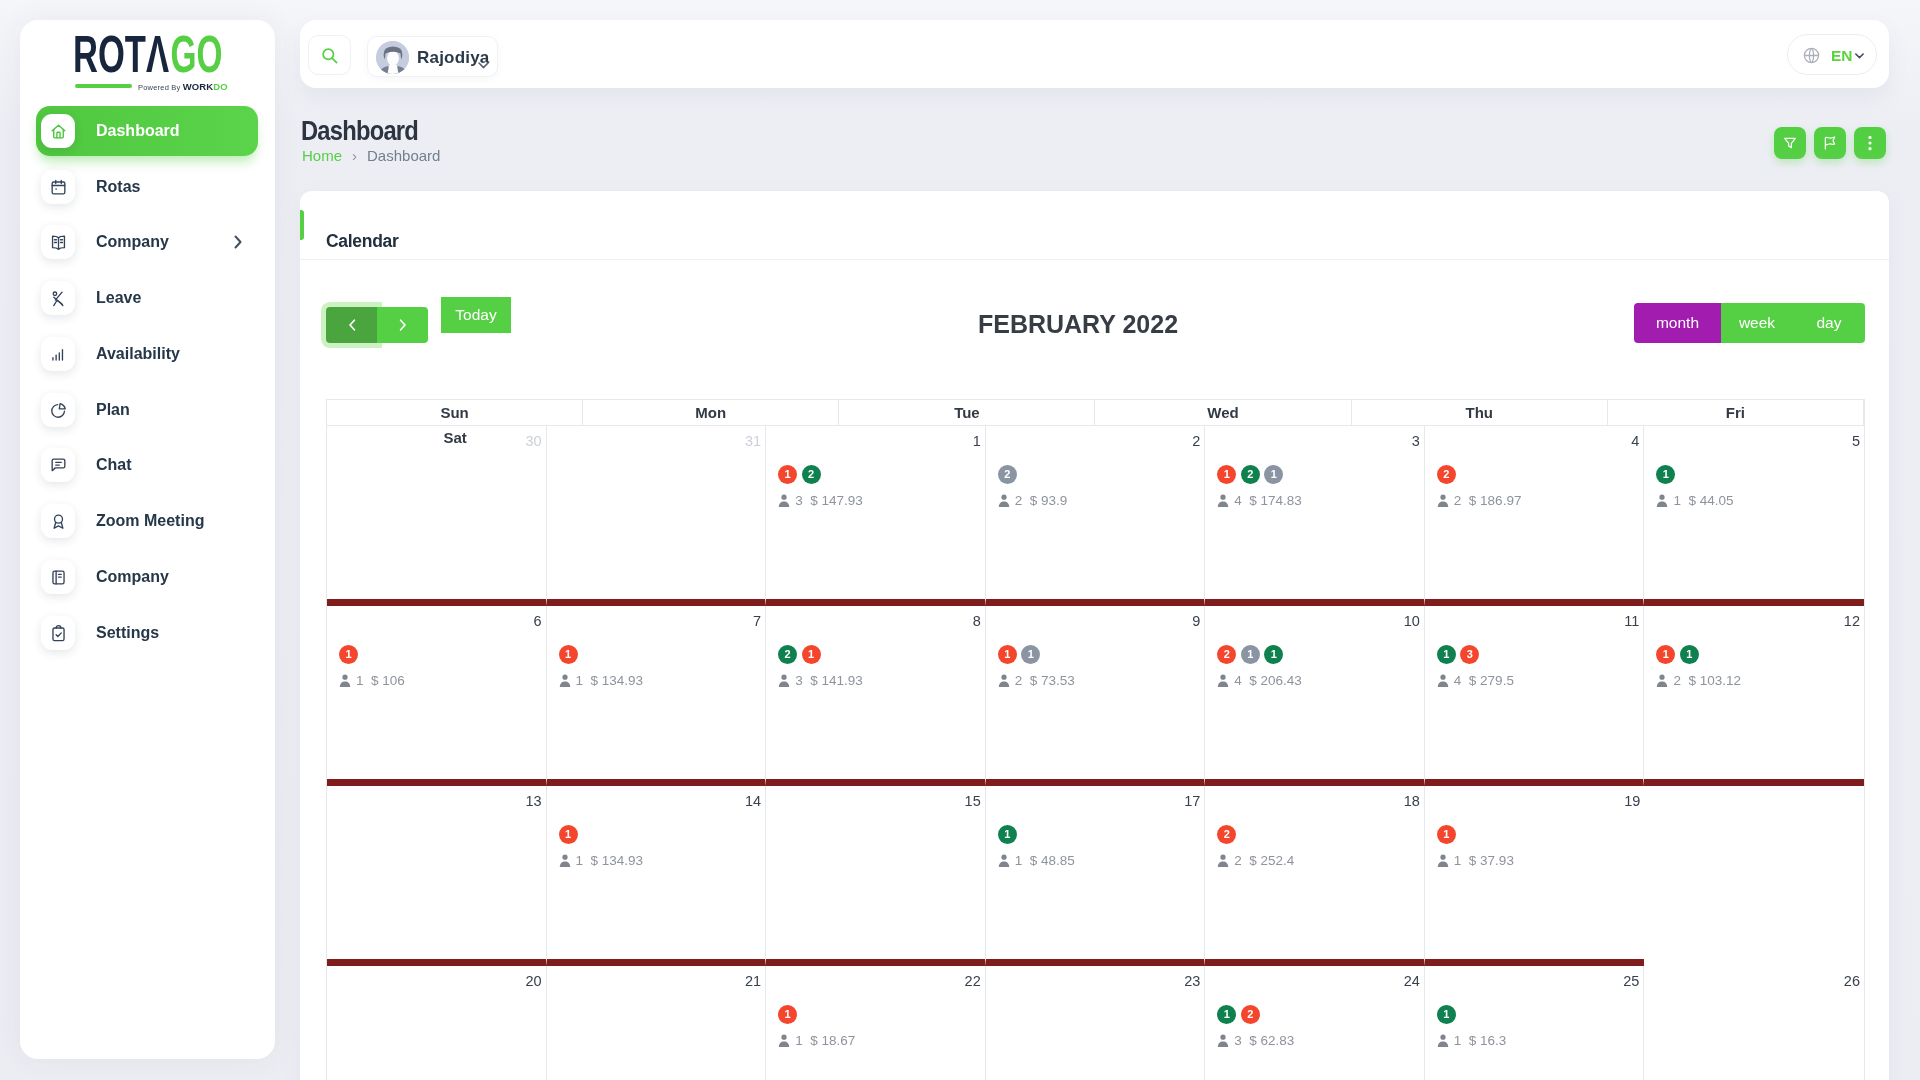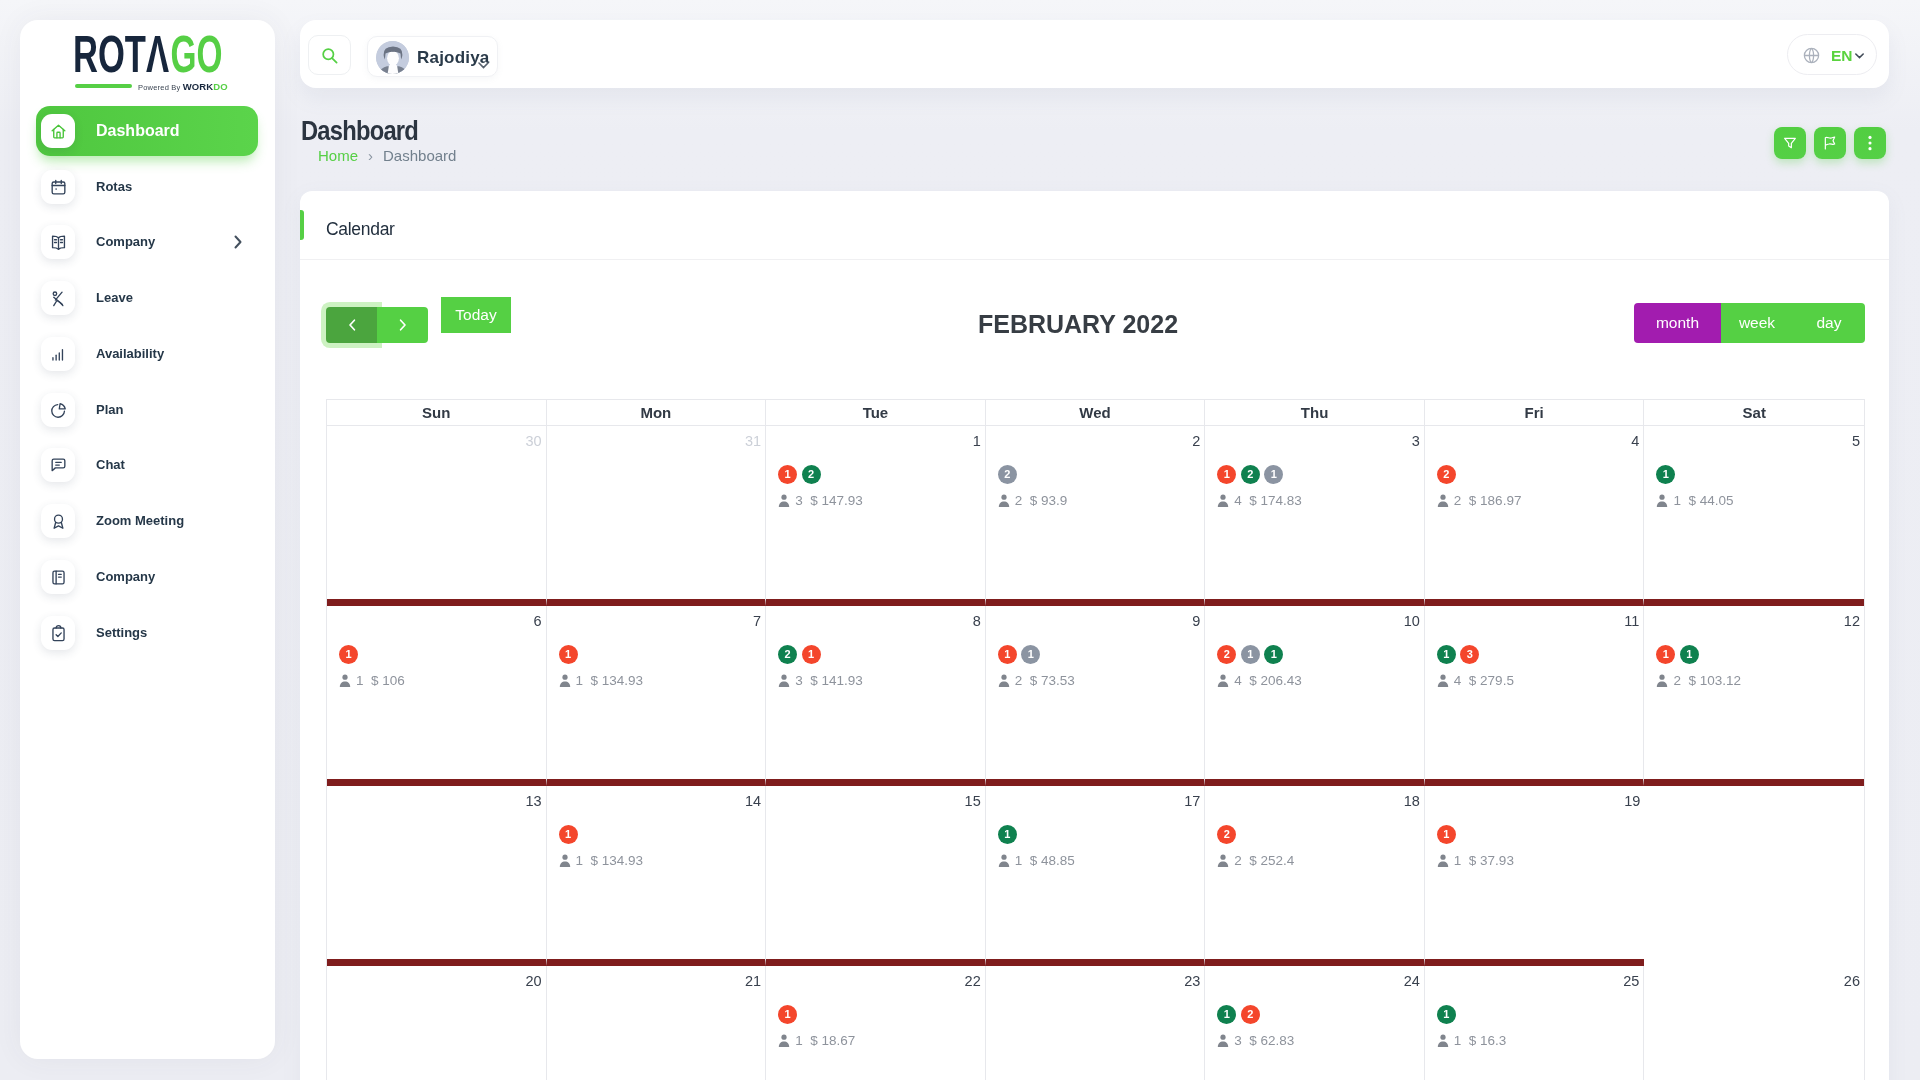--- a/index.html
+++ b/index.html
@@ -9,66 +9,66 @@
 
 .sidebar{position:absolute;left:20px;top:20px;width:255px;height:1039px;background:#fff;border-radius:18px;box-shadow:0 0 30px rgba(60,70,90,.06)}
 .logo{position:absolute;left:0;top:0}
 .tagline{position:absolute;left:0;top:60px;width:255px;height:12px}
 .tagline .line{position:absolute;left:55px;top:4px;width:57px;height:3.5px;border-radius:2px;background:#56cf45}
 .tagline .txt{position:absolute;left:118px;top:1px;font-size:7.5px;color:#3c4653;letter-spacing:.2px}
 .tagline .txt b{font-size:9.5px;color:#17263c;letter-spacing:.1px}
 .tagline .txt b .g{color:#56cf45}
 .nav-item{position:absolute;left:16px;width:222px;height:50px}
 .nav-item .ibox{position:absolute;left:5px;top:8px;width:34px;height:34px;background:#fff;border-radius:11px;box-shadow:0 3px 10px rgba(40,55,80,.12);display:flex;align-items:center;justify-content:center}
-.nav-item .lbl{position:absolute;left:60px;top:0;line-height:50px;font-size:13px;font-weight:700;color:#253748}
+.nav-item .lbl{position:absolute;left:60px;top:0;line-height:50px;font-size:16px;font-weight:700;color:#253748}
 .nav-item.active{left:16px;background:linear-gradient(90deg,#4fc73f,#5bd44b);border-radius:14px;box-shadow:0 8px 12px -3px rgba(86,208,69,.42)}
 .nav-item.active .lbl{color:#fff;font-size:16px}
 .nav-item svg{stroke:#33435a;fill:none;stroke-width:1.7;stroke-linecap:round;stroke-linejoin:round}
 .nav-item.active svg{stroke:#47c437}
 .nav-item .chev{position:absolute;right:16px;top:18px}
 .nav-item .chev svg{stroke:#44505e;stroke-width:2}
 
 
 .topbar{position:absolute;left:300px;top:20px;width:1589px;height:68px;background:#fff;border-radius:16px;box-shadow:0 10px 20px rgba(130,140,165,.10)}
 .searchbtn{position:absolute;left:8px;top:15px;width:43px;height:40px;border:1px solid #eef0f2;border-radius:10px;display:flex;align-items:center;justify-content:center}
 .userchip{position:absolute;left:67px;top:16px;width:131px;height:41px;border:1px solid #f0f1f4;border-radius:10px;box-shadow:0 2px 6px rgba(140,150,170,.08)}
 .avatar{position:absolute;left:8px;top:4px;width:33px;height:33px;border-radius:50%;overflow:hidden;background:#c7cedb}
 .uname{position:absolute;left:49px;top:0;line-height:41px;font-size:17px;font-weight:600;color:#2a3a49;letter-spacing:.2px}
 .uchev{position:absolute;right:8px;top:18px}
 .enchip{position:absolute;right:12px;top:14px;width:90px;height:41px;border:1px solid #ededf1;border-radius:21px}
 
 
 .ptitle{position:absolute;left:301px;top:116px;font-size:27px;font-weight:700;color:#2b3440;letter-spacing:-.9px;transform:scaleX(.88);transform-origin:left}
-.crumbs{position:absolute;left:318px;top:147px;font-size:15px;color:#72808d}
+.crumbs{position:absolute;left:302px;top:147px;font-size:15px;color:#72808d}
 .crumbs .home{color:#56cf45}
 .crumbs .sep{display:inline-block;margin:0 10px;color:#8a95a1}
 .actbtn{position:absolute;top:127px;width:32px;height:32px;border-radius:8px;background:linear-gradient(180deg,#52ce41,#55d046);box-shadow:0 4px 8px rgba(86,208,69,.3);display:flex;align-items:center;justify-content:center}
 .actbtn svg{stroke:#fff;fill:none;stroke-width:1.8;stroke-linecap:round;stroke-linejoin:round}
 
 
 .card{position:absolute;left:300px;top:191px;width:1589px;height:1150px;background:#fff;border-radius:12px;box-shadow:0 6px 20px rgba(130,140,165,.08)}
 .card .accent{position:absolute;left:0;top:19px;width:4px;height:30px;background:#56cf45;border-radius:0 3px 3px 0}
-.card .chead{position:absolute;left:26px;top:4px;height:68px;line-height:68px;font-size:17.5px;font-weight:400;color:#222f3e;letter-spacing:-.3px}
+.card .chead{position:absolute;left:26px;top:16px;height:68px;line-height:68px;font-size:17.5px;font-weight:700;color:#222f3e;letter-spacing:-.3px}
 .card .divider{position:absolute;left:0;top:68px;width:1589px;height:1px;background:#f0f0f2}
 
 
 .fcbtn{position:absolute;height:36px;background:#55d044;color:#fff;font-size:15.5px;text-align:center;line-height:36px}
 .fcbtn.dark{background:#a21caf}
 .tb-prev{left:26px;top:116px;width:51px;border-radius:4px 0 0 4px;background:#4ba53e;box-shadow:0 0 0 5px rgba(111,217,80,.35)}
 .tb-next{left:77px;top:116px;width:51px;border-radius:0 4px 4px 0}
 .tb-today{left:141px;top:106px;width:70px;border-radius:0}
 .tb-title{position:absolute;left:778px;top:119px;transform:translateX(-50%);font-size:25px;font-weight:700;color:#373d44}
 .tb-month{left:1334px;top:112px;width:87px;height:40px;line-height:40px;border-radius:4px 0 0 4px}
 .tb-week{left:1421px;top:112px;width:72px;height:40px;line-height:40px;border-radius:0}
 .tb-day{left:1493px;top:112px;width:72px;height:40px;line-height:40px;border-radius:0 4px 4px 0}
 .tb-prev svg,.tb-next svg{stroke:#fff;fill:none;stroke-width:2.1;stroke-linecap:round;stroke-linejoin:round;margin-top:12px}
 
 
 .grid{position:absolute;left:26px;top:208px;width:1539px;border:1px solid #e7e8ec;border-bottom:none}
-.ghead{display:grid;grid-template-columns:repeat(7,1fr);height:26px;border-bottom:1px solid #e7e8ec}
+.ghead{display:grid;grid-template-columns:repeat(6,1fr);height:26px;border-bottom:1px solid #e7e8ec}
 .ghead div{font-size:15px;font-weight:700;color:#323a45;text-align:center;line-height:25px;border-right:1px solid #e7e8ec}
 .ghead div:last-child{border-right:none}
 .grow{display:grid;grid-template-columns:repeat(7,1fr);height:180px}
 .gcell{position:relative;border-right:1px solid #e7e8ec;border-bottom:7px solid #7f1d1d}
 .gcell:last-child{border-right:none}
 .num{position:absolute;top:7px;right:4px;font-size:14.5px;color:#39414e}
 .num.oth{color:#ccd0d8}
 .badges{position:absolute;left:12px;top:39px;display:flex;gap:4.5px}
 .badge{width:19px;height:19px;border-radius:50%;color:#fff;font-size:11px;font-weight:700;text-align:center;line-height:19px}
 .b-r{background:#f4462c}.b-g{background:#0f814f}.b-gy{background:#8b94a2}

